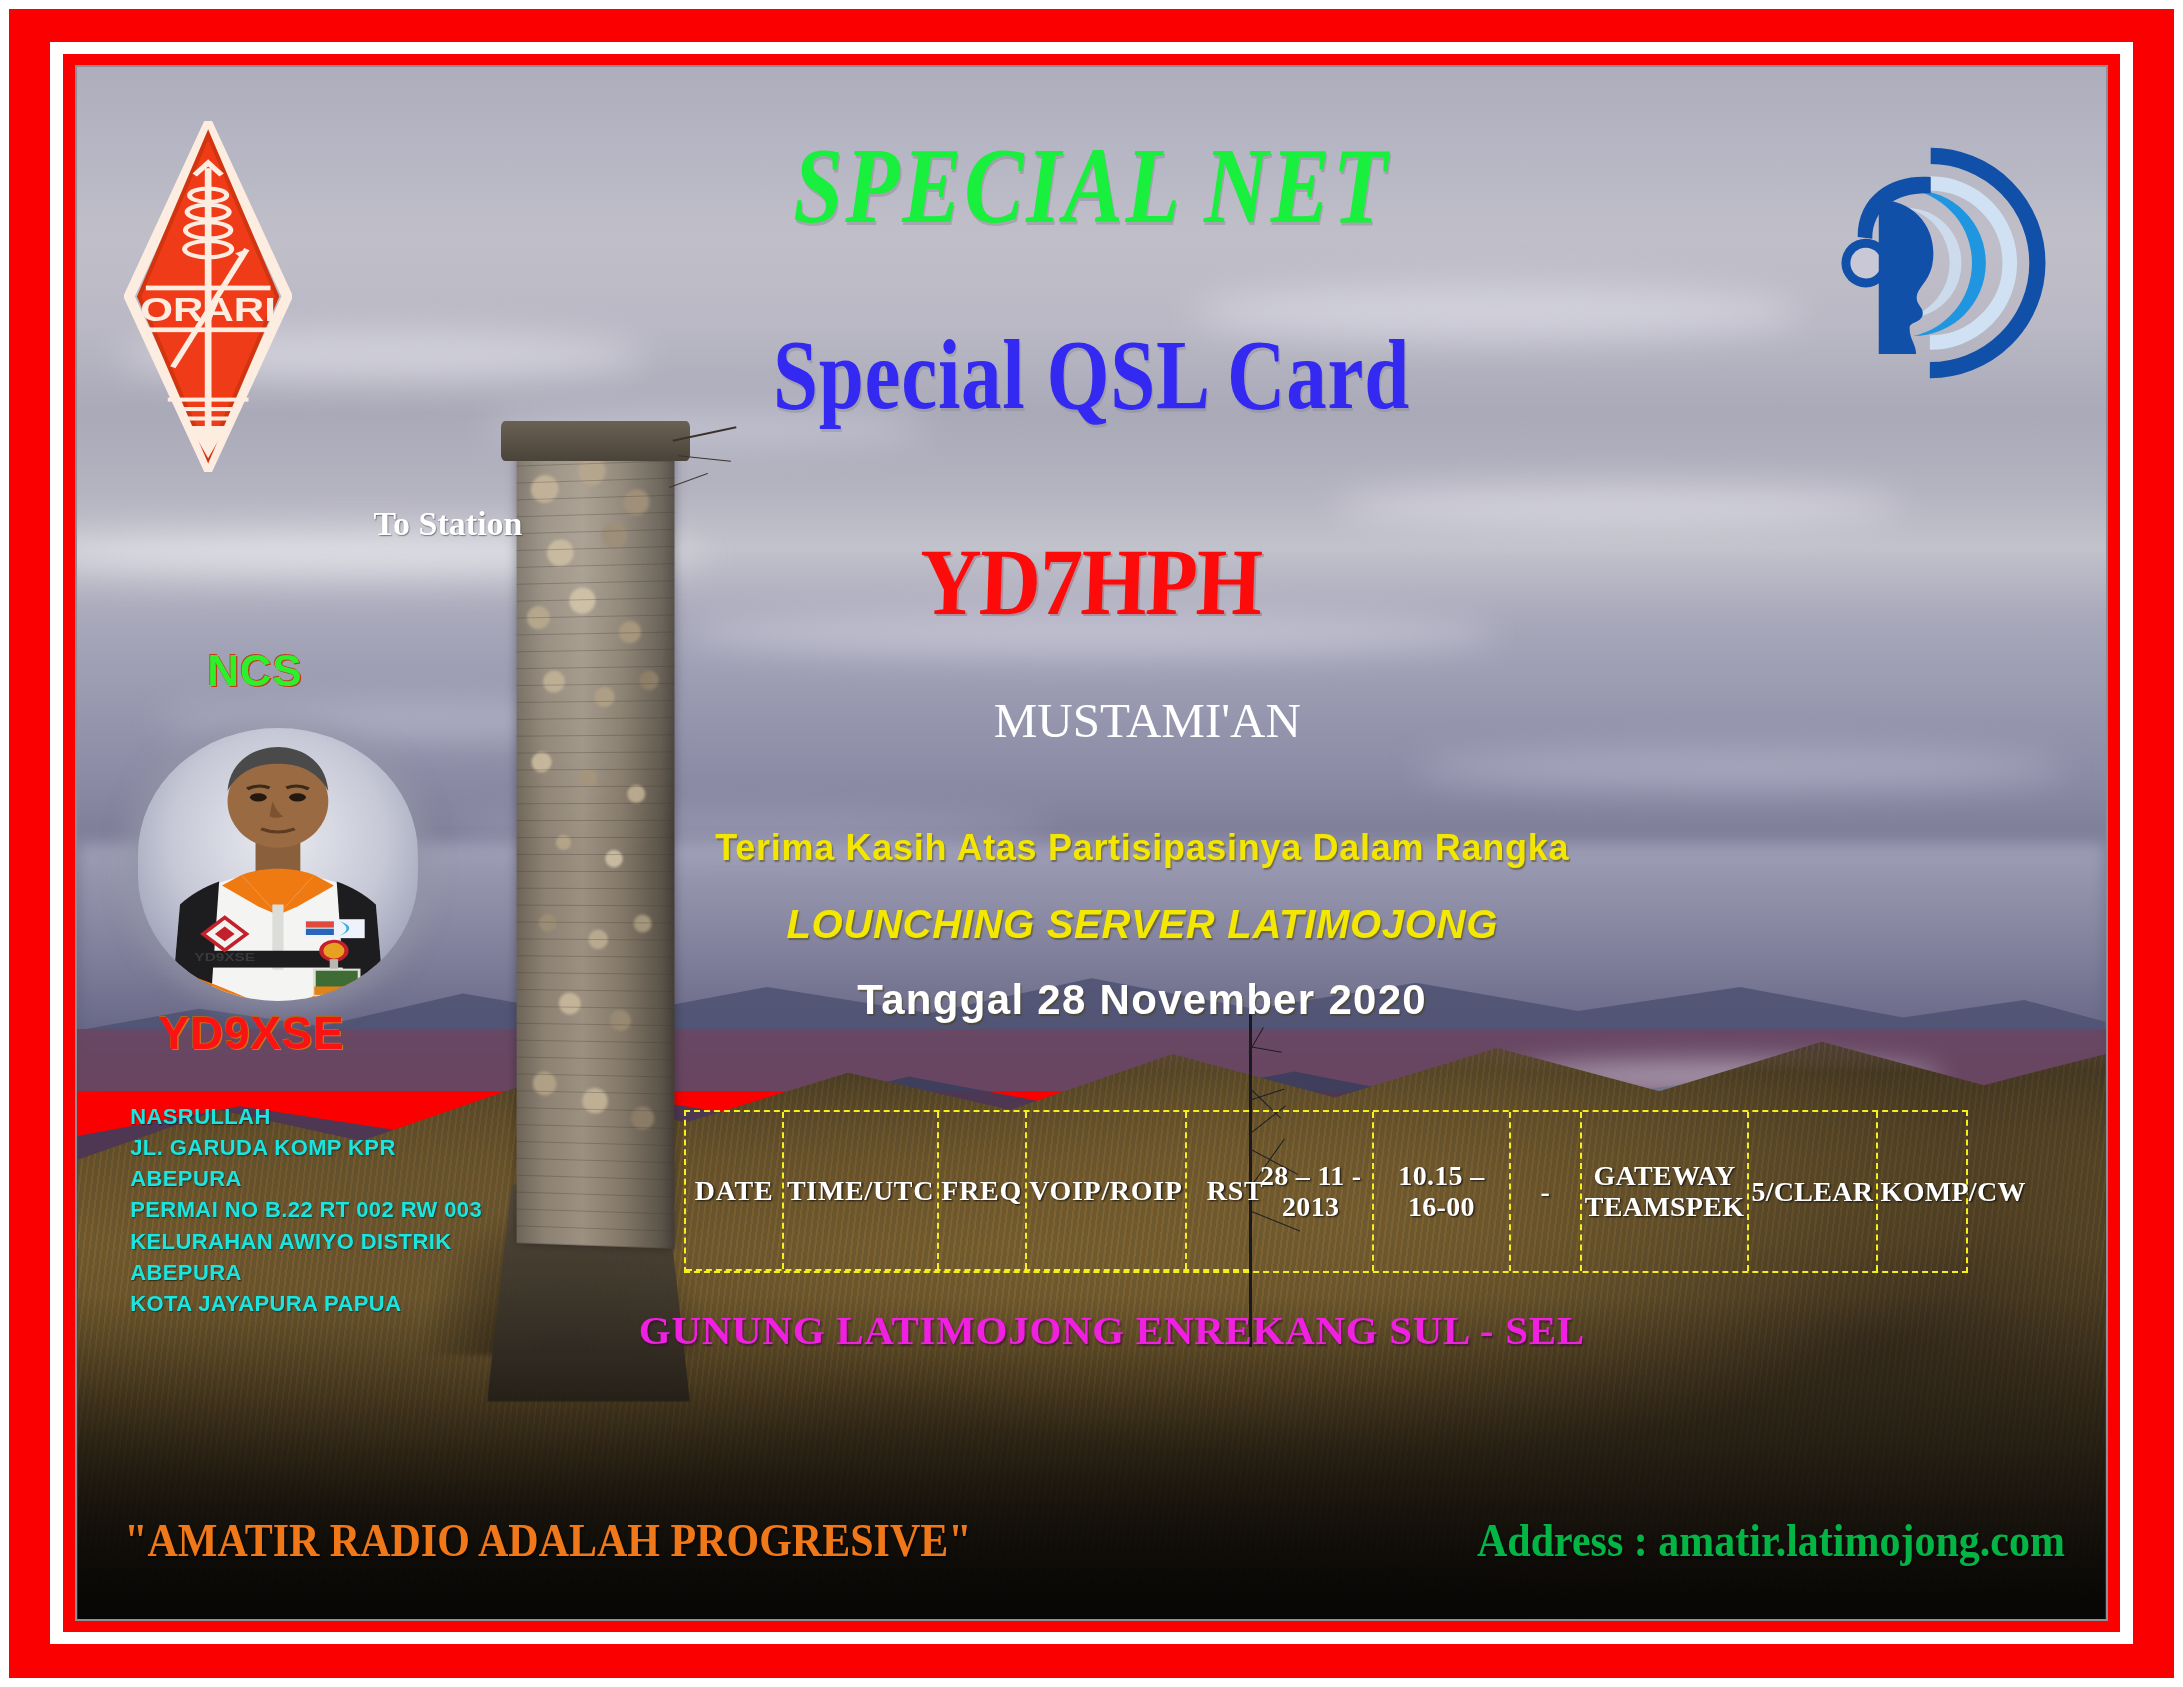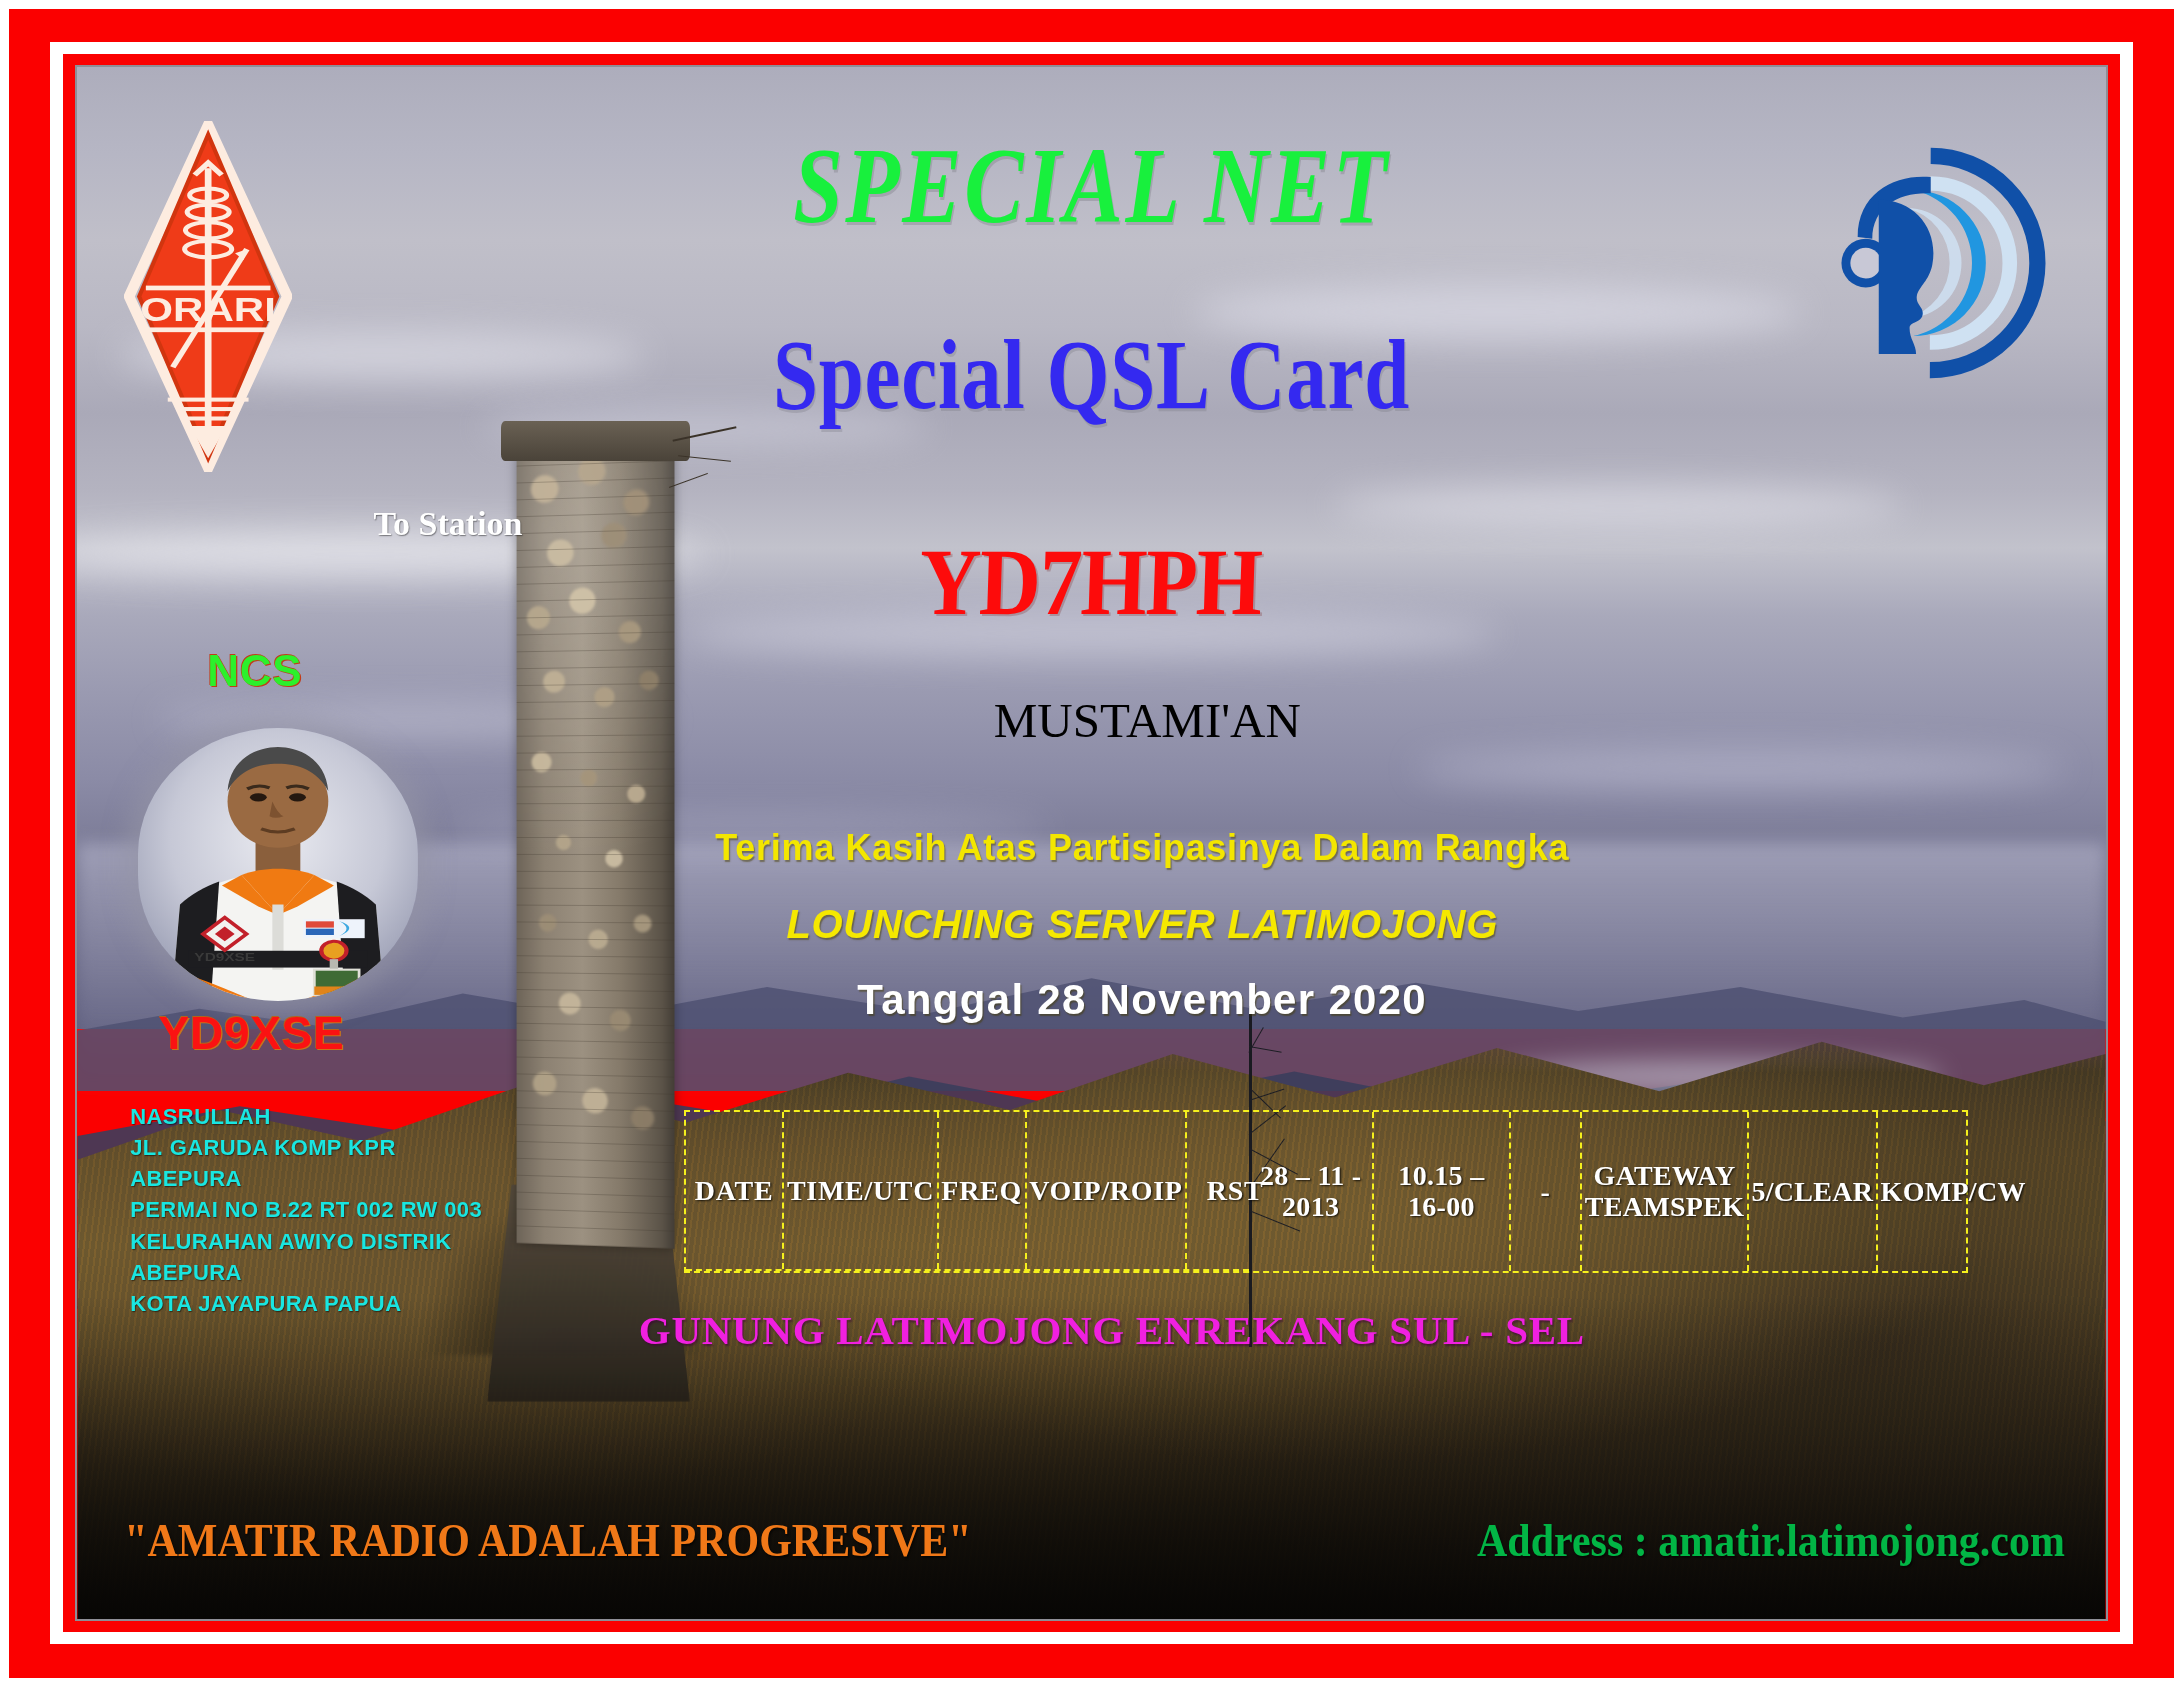--- a/index.html
+++ b/index.html
@@ -236,21 +236,21 @@
   .callsign{
     position:absolute;left:41.6%;top:30.1%;
     font-family:"Liberation Serif",serif;font-weight:bold;
     font-size:85px;line-height:1;color:#fd0b0b;letter-spacing:-1.3px;
     transform:scaleY(1.12) skewX(-2deg);transform-origin:left top;
     text-shadow:2px 2px 0 rgba(120,30,30,.25);
   }
   .opname{
     position:absolute;left:0;top:40.3%;width:100%;
     font-family:"Liberation Serif",serif;font-weight:normal;
-    font-size:49px;color:#000000;text-align:center;
+    font-size:49px;color:#ffffff;text-align:center;
     padding-left:5.5%;box-sizing:border-box;
   }
 
   .thanks-1{
     position:absolute;left:0;top:49.0%;width:100%;text-align:center;padding-left:5%;
     box-sizing:border-box;
     font-family:"Liberation Sans",sans-serif;font-weight:bold;
     font-size:36px;color:#f3e600;letter-spacing:0.7px;
     text-shadow:1.3px 2px 1.3px rgba(70,60,0,.5);
   }

